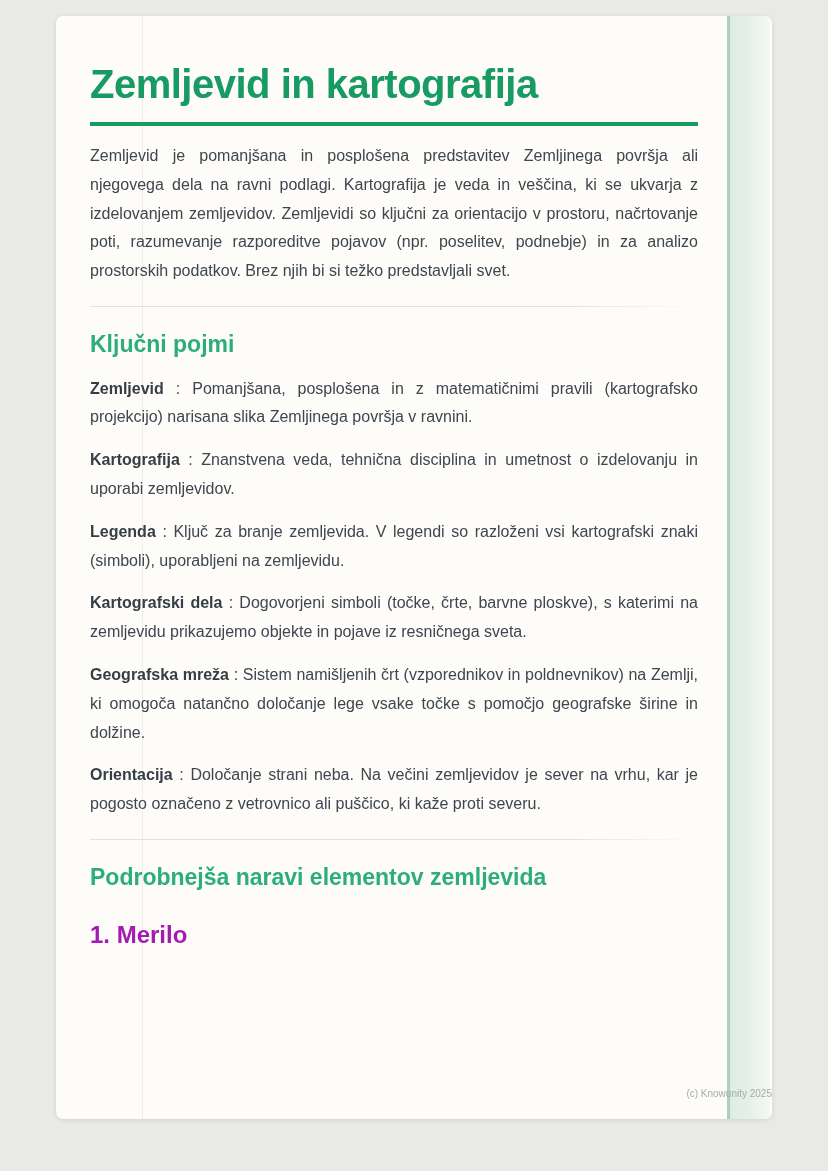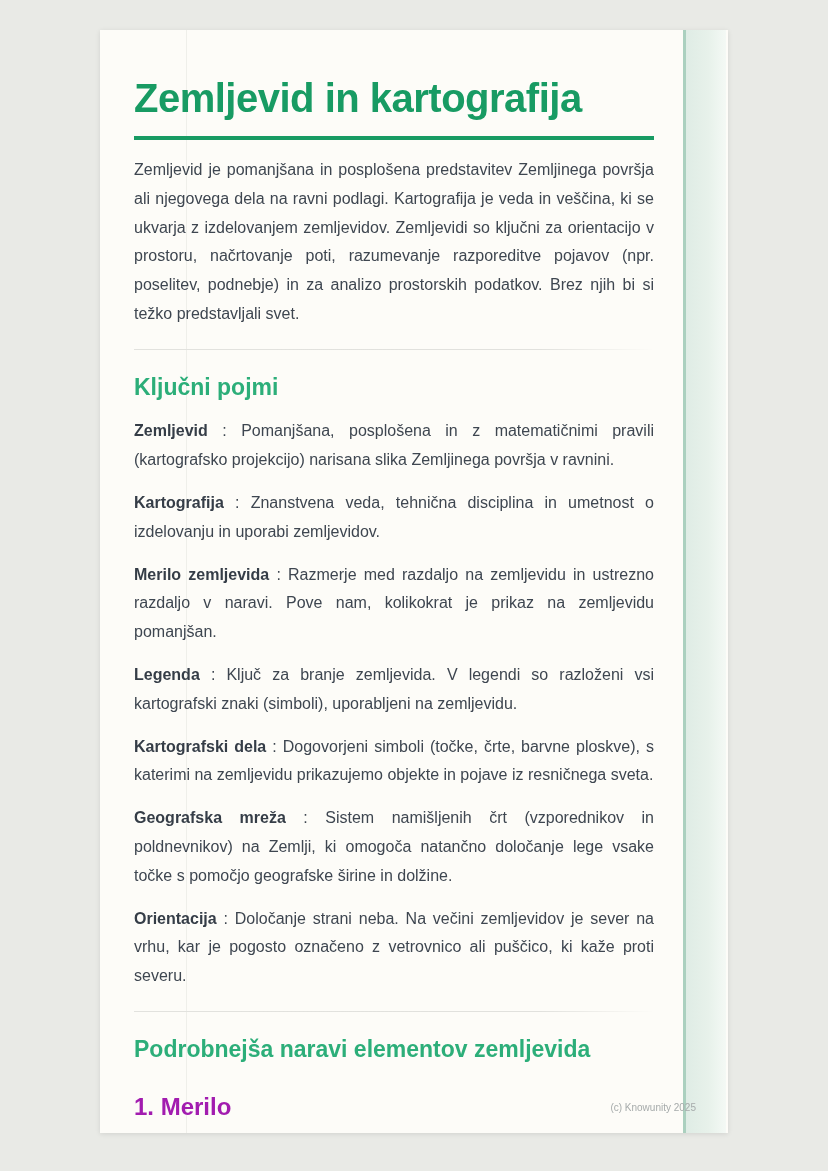--- a/index.html
+++ b/index.html
@@ -10,26 +10,27 @@
   }
   .canvas {
     position: relative;
     width: 828px;
     height: 1171px;
     background: #e9eae6;
     overflow: hidden;
   }
   .page {
     position: relative;
-    width: 628px;
+    width: 716px;
     height: 1103px;
-    margin: 30px auto 0 auto;
+    margin: 16px auto 0 auto;
     background: #fdfcf8;
     box-shadow: 0 1px 5px rgba(0,0,0,0.10);
     overflow: hidden;
+    border-radius: 7px;
   }
   .crease {
     position: absolute;
     top: 0; bottom: 0;
     left: 86px;
     width: 1px;
     background: rgba(120,125,118,0.10);
   }
   .stripe {
     position: absolute;
@@ -96,21 +97,21 @@
   }
   h3.sub-heading {
     margin: 28px 0 0 0;
     font-size: 24px;
     line-height: 1.25;
     font-weight: 700;
     color: #a21caf;
   }
   .footer {
     position: absolute;
-    right: 32px;
+    right: 0;
     bottom: 20px;
     font-size: 10px;
     color: #a6abab;
     z-index: 3;
   }
 </style>
 </head>
 <body>
 
 <div class="canvas">
@@ -133,25 +134,20 @@
         <span class="sep">:</span>
         <span class="deftext">Pomanjšana, posplošena in z matematičnimi pravili (kartografsko projekcijo) narisana slika Zemljinega površja v ravnini.</span>
       </p>
 
       <p class="def">
         <span class="term">Kartografija</span>
         <span class="sep">:</span>
         <span class="deftext">Znanstvena veda, tehnična disciplina in umetnost o izdelovanju in uporabi zemljevidov.</span>
       </p>
 
-      <p class="def">
-        <span class="term">Merilo zemljevida</span>
-        <span class="sep">:</span>
-        <span class="deftext">Razmerje med razdaljo na zemljevidu in ustrezno razdaljo v naravi. Pove nam, kolikokrat je prikaz na zemljevidu pomanjšan.</span>
-      </p>
 
       <p class="def">
         <span class="term">Legenda</span>
         <span class="sep">:</span>
         <span class="deftext">Ključ za branje zemljevida. V legendi so razloženi vsi kartografski znaki (simboli), uporabljeni na zemljevidu.</span>
       </p>
 
       <p class="def">
         <span class="term">Kartografski dela</span>
         <span class="sep">:</span>

